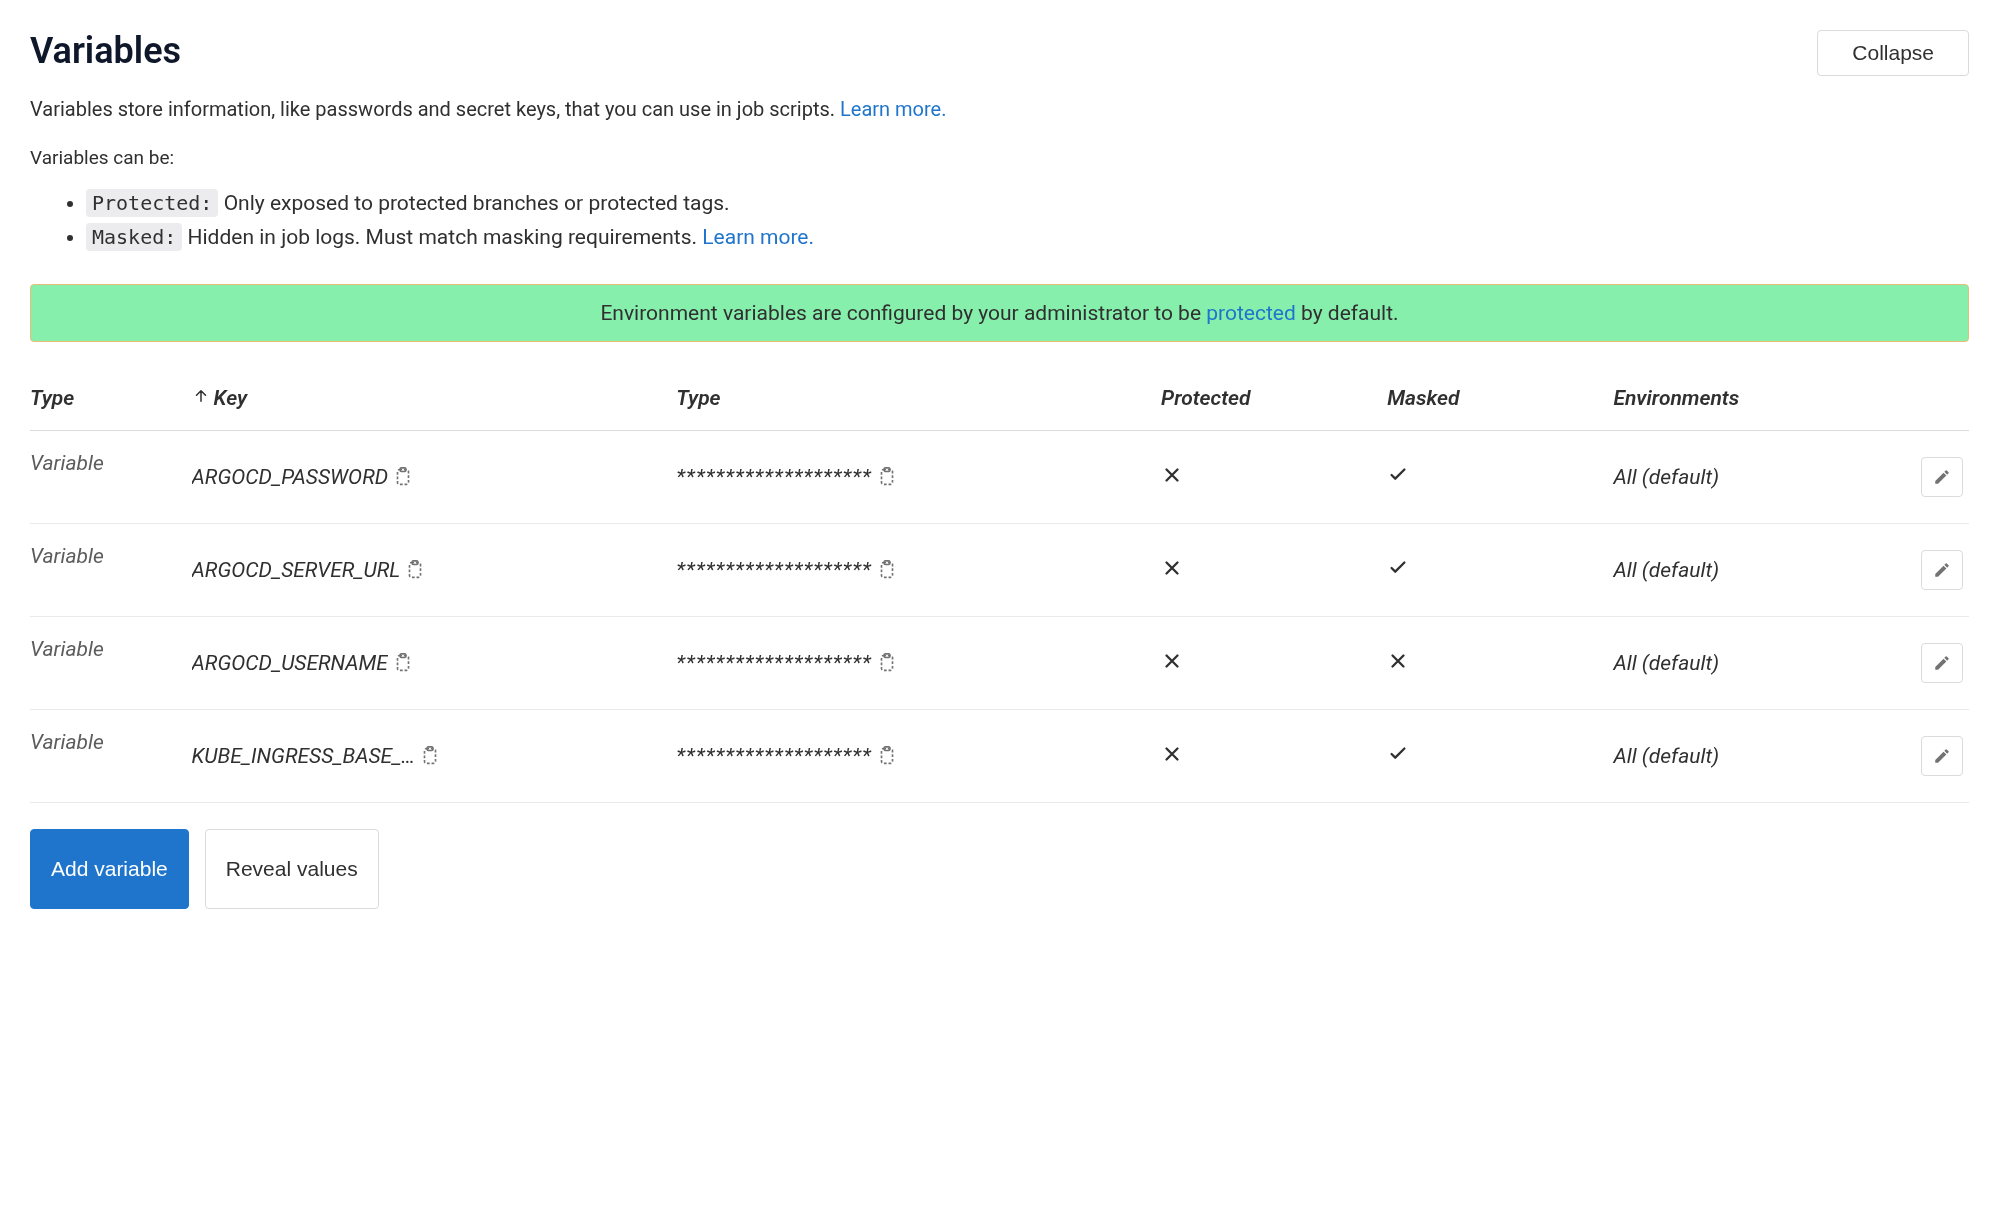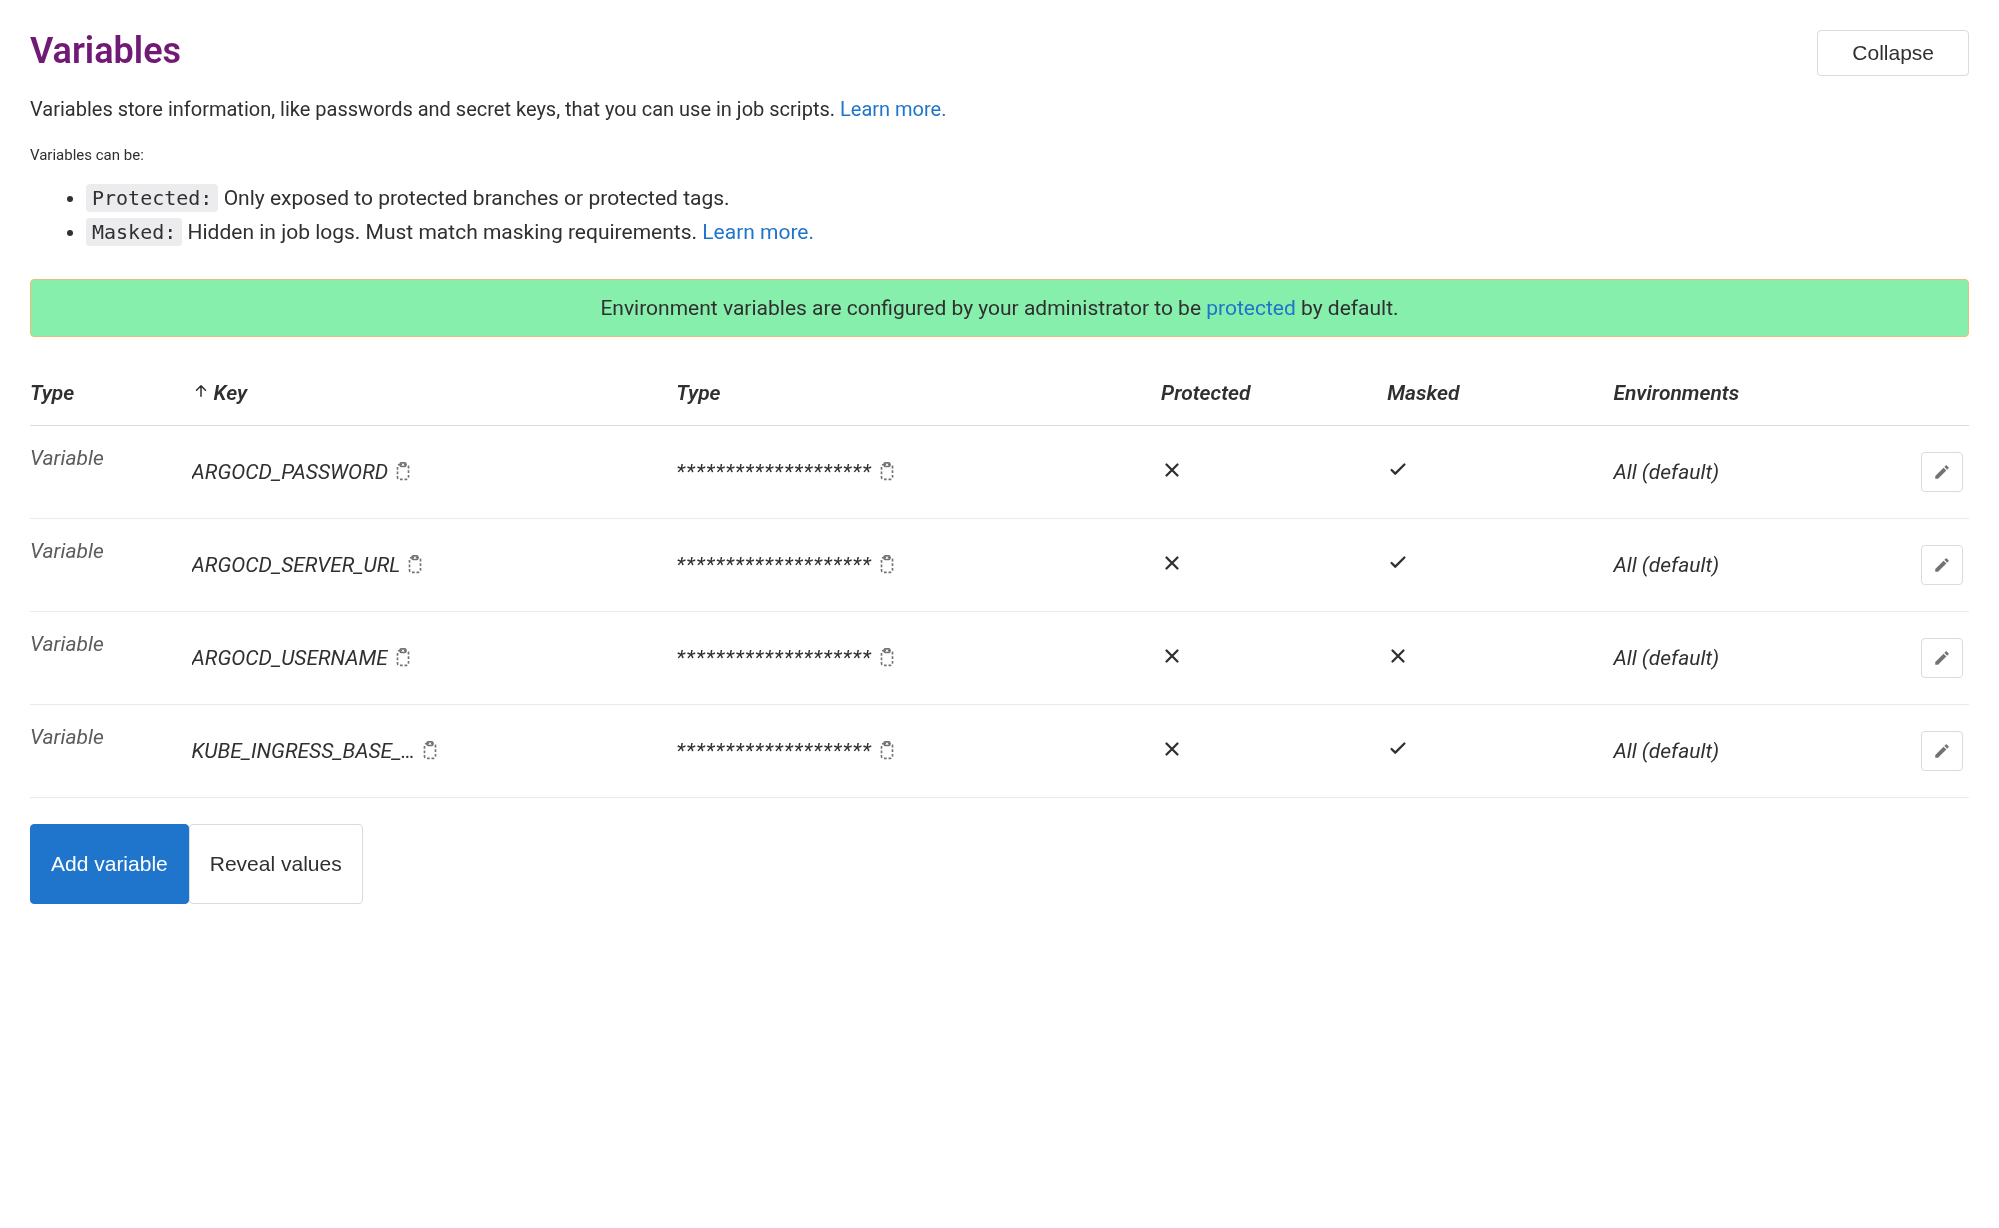--- a/index.html
+++ b/index.html
@@ -16,21 +16,21 @@
     }
     .header-row {
       display: flex;
       justify-content: space-between;
       align-items: flex-start;
       margin-bottom: 18px;
     }
     h2 {
       font-size: 36px;
       font-weight: 600;
-      color: #701a75;
+      color: #0f172a;
     }
     .collapse-btn {
       background: #fff;
       border: 1px solid #dbdbdb;
       border-radius: 4px;
       padding: 10px 34px;
       font-size: 21px;
       cursor: pointer;
       color: #303030;
     }
@@ -39,21 +39,21 @@
       color: #303030;
       margin-bottom: 22px;
       line-height: 1.5;
     }
     .link {
       color: #1f75cb;
       text-decoration: none;
       cursor: pointer;
     }
     .can-be {
-      font-size: 15px;
+      font-size: 19px;
       margin-bottom: 18px;
       color: #303030;
     }
     ul.bullets {
       list-style: disc;
       margin-left: 56px;
       margin-bottom: 30px;
     }
     ul.bullets li {
       font-size: 21px;
@@ -155,20 +155,21 @@
       color: #737373;
     }
     .edit-btn svg { width: 18px; height: 18px; }
     .status-icon {
       display: inline-flex;
       color: #303030;
     }
     .status-icon svg { width: 22px; height: 22px; }
     .actions-row {
       display: flex;
+      gap: 16px;
       margin-top: 26px;
     }
     .btn-primary {
       background: #1f75cb;
       color: #fff;
       border: 1px solid #1f75cb;
       border-radius: 4px;
       padding: 10px 20px;
       font-size: 21px;
       cursor: pointer;

